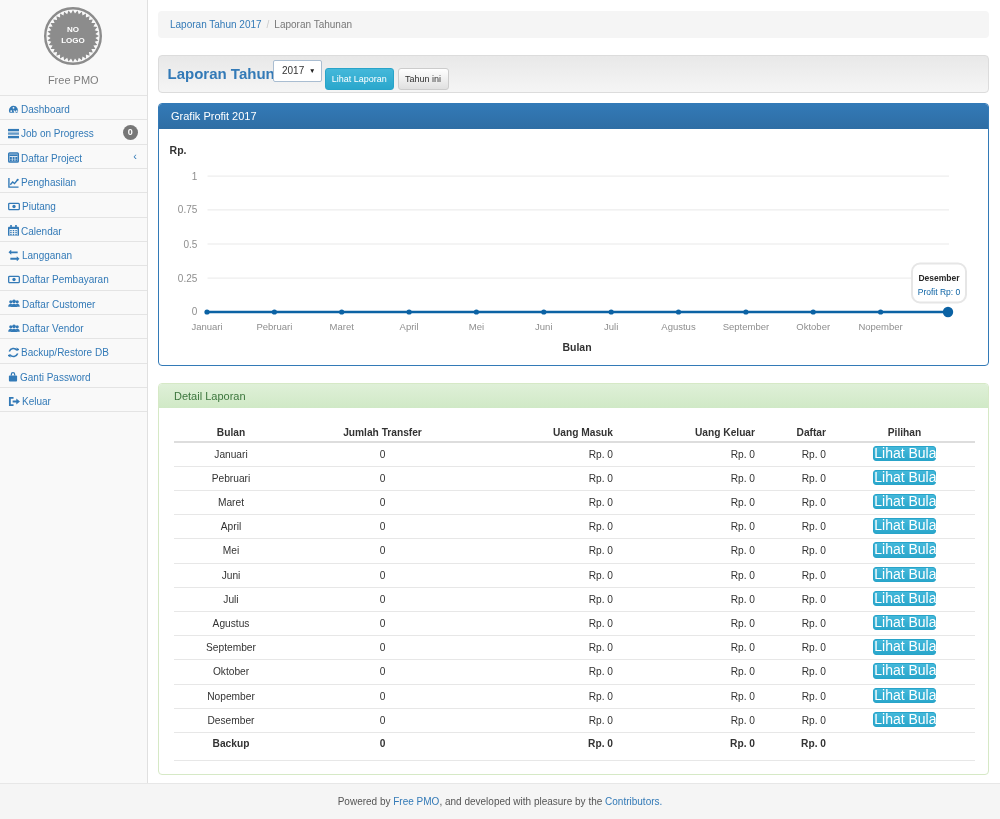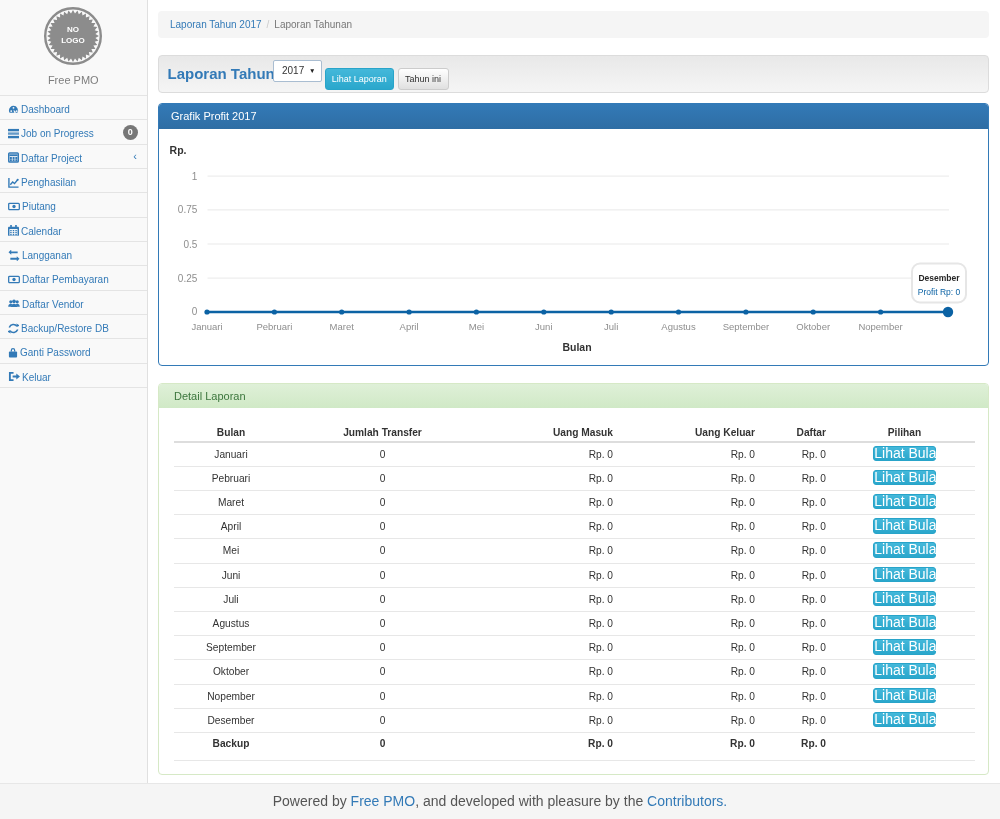--- a/index.html
+++ b/index.html
@@ -40,21 +40,21 @@
 .tblwrap { padding:15px 15px 0 15px; }
 table.rpt { width:801px; border-collapse:collapse; table-layout:fixed; font-size:10.2px; color:#333; }
 table.rpt th { font-weight:bold; padding:1.5px 8px 0 8px; line-height:16px; border-bottom:2px solid #ddd; }
 table.rpt td { padding:2px 8px; line-height:19.2px; border-top:1px solid #e7e7e7; }
 table.rpt tr.first td { border-top:none; }
 table.rpt .c { text-align:center; }
 table.rpt .r { text-align:right; }
 table.rpt tr.total td { font-weight:bold; border-top:1px solid #e7e7e7; border-bottom:1px solid #e7e7e7; padding-top:1px; padding-bottom:6.5px; }
 .btn-xs { display:inline-block; width:62.5px; height:15.5px; border-radius:3px; background:linear-gradient(180deg,#44b8da 0,#2aa7cc 100%); border:1px solid #28a4c9; color:#fff; font-size:14px; line-height:13.5px; text-align:center; white-space:nowrap; }
 
-.footer { position:absolute; left:0; top:783px; width:1000px; height:36px; background:#f5f5f5; border-top:1px solid #e7e7e7; font-size:14px; color:#555; text-align:center; line-height:35px; }
+.footer { position:absolute; left:0; top:783px; width:1000px; height:36px; background:#f5f5f5; border-top:1px solid #e7e7e7; font-size:10px; color:#555; text-align:center; line-height:35px; }
 .footer a { color:#337ab7; text-decoration:none; }
 </style>
 </head>
 <body>
 <div class="page">
 
 <div class="sidebar">
   <div class="logo-wrap">
     <svg width="72" height="72" viewBox="0 0 72 72">
       <circle cx="36" cy="36" r="27.8" fill="none" stroke="#8c8c8c" stroke-width="2.4"></circle>
@@ -102,20 +102,29 @@
             </svg>Calendar</a></li>
     <li><a href="#"><svg width="12" height="11" viewBox="0 0 13 12">
               <g fill="#337ab7">
                 <path d="M3.5 1.5h7v2h-7v1.8L.5 2.5 3.5-.5zM9.5 10.5h-7v-2h7V6.7l3 2.8-3 3z"></path>
               </g>
             </svg>Langganan</a></li>
     <li><a href="#"><svg width="12" height="11" viewBox="0 0 13 12">
               <rect x=".7" y="2.5" width="11.6" height="7" rx="1" fill="none" stroke="#337ab7" stroke-width="1.4"></rect>
               <circle cx="6.5" cy="6" r="1.8" fill="#337ab7"></circle>
             </svg>Daftar Pembayaran</a></li>
+    <li><a href="#"><svg width="12" height="11" viewBox="0 0 13 12">
+              <g fill="#337ab7">
+                <circle cx="3" cy="4.2" r="1.7"></circle>
+                <circle cx="10" cy="4.2" r="1.7"></circle>
+                <circle cx="6.5" cy="3.6" r="2"></circle>
+                <path d="M.2 9.5c0-2 1.2-3.2 2.8-3.2 .7 0 1.2.2 1.7.6A4 4 0 0 0 3.6 9.5zM9.4 9.5a4 4 0 0 0-1.1-2.6c.5-.4 1-.6 1.7-.6 1.6 0 2.8 1.2 2.8 3.2z"></path>
+                <path d="M3 9.9c0-2.2 1.5-3.6 3.5-3.6S10 7.7 10 9.9z"></path>
+              </g>
+            </svg>Daftar Customer</a></li>
     <li><a href="#"><svg width="12" height="11" viewBox="0 0 13 12">
               <g fill="#337ab7">
                 <circle cx="3" cy="4.2" r="1.7"></circle>
                 <circle cx="10" cy="4.2" r="1.7"></circle>
                 <circle cx="6.5" cy="3.6" r="2"></circle>
                 <path d="M.2 9.5c0-2 1.2-3.2 2.8-3.2 .7 0 1.2.2 1.7.6A4 4 0 0 0 3.6 9.5zM9.4 9.5a4 4 0 0 0-1.1-2.6c.5-.4 1-.6 1.7-.6 1.6 0 2.8 1.2 2.8 3.2z"></path>
                 <path d="M3 9.9c0-2.2 1.5-3.6 3.5-3.6S10 7.7 10 9.9z"></path>
               </g>
             </svg>Daftar Vendor</a></li>
     <li><a href="#"><svg width="11" height="11" viewBox="0 0 12 12">

